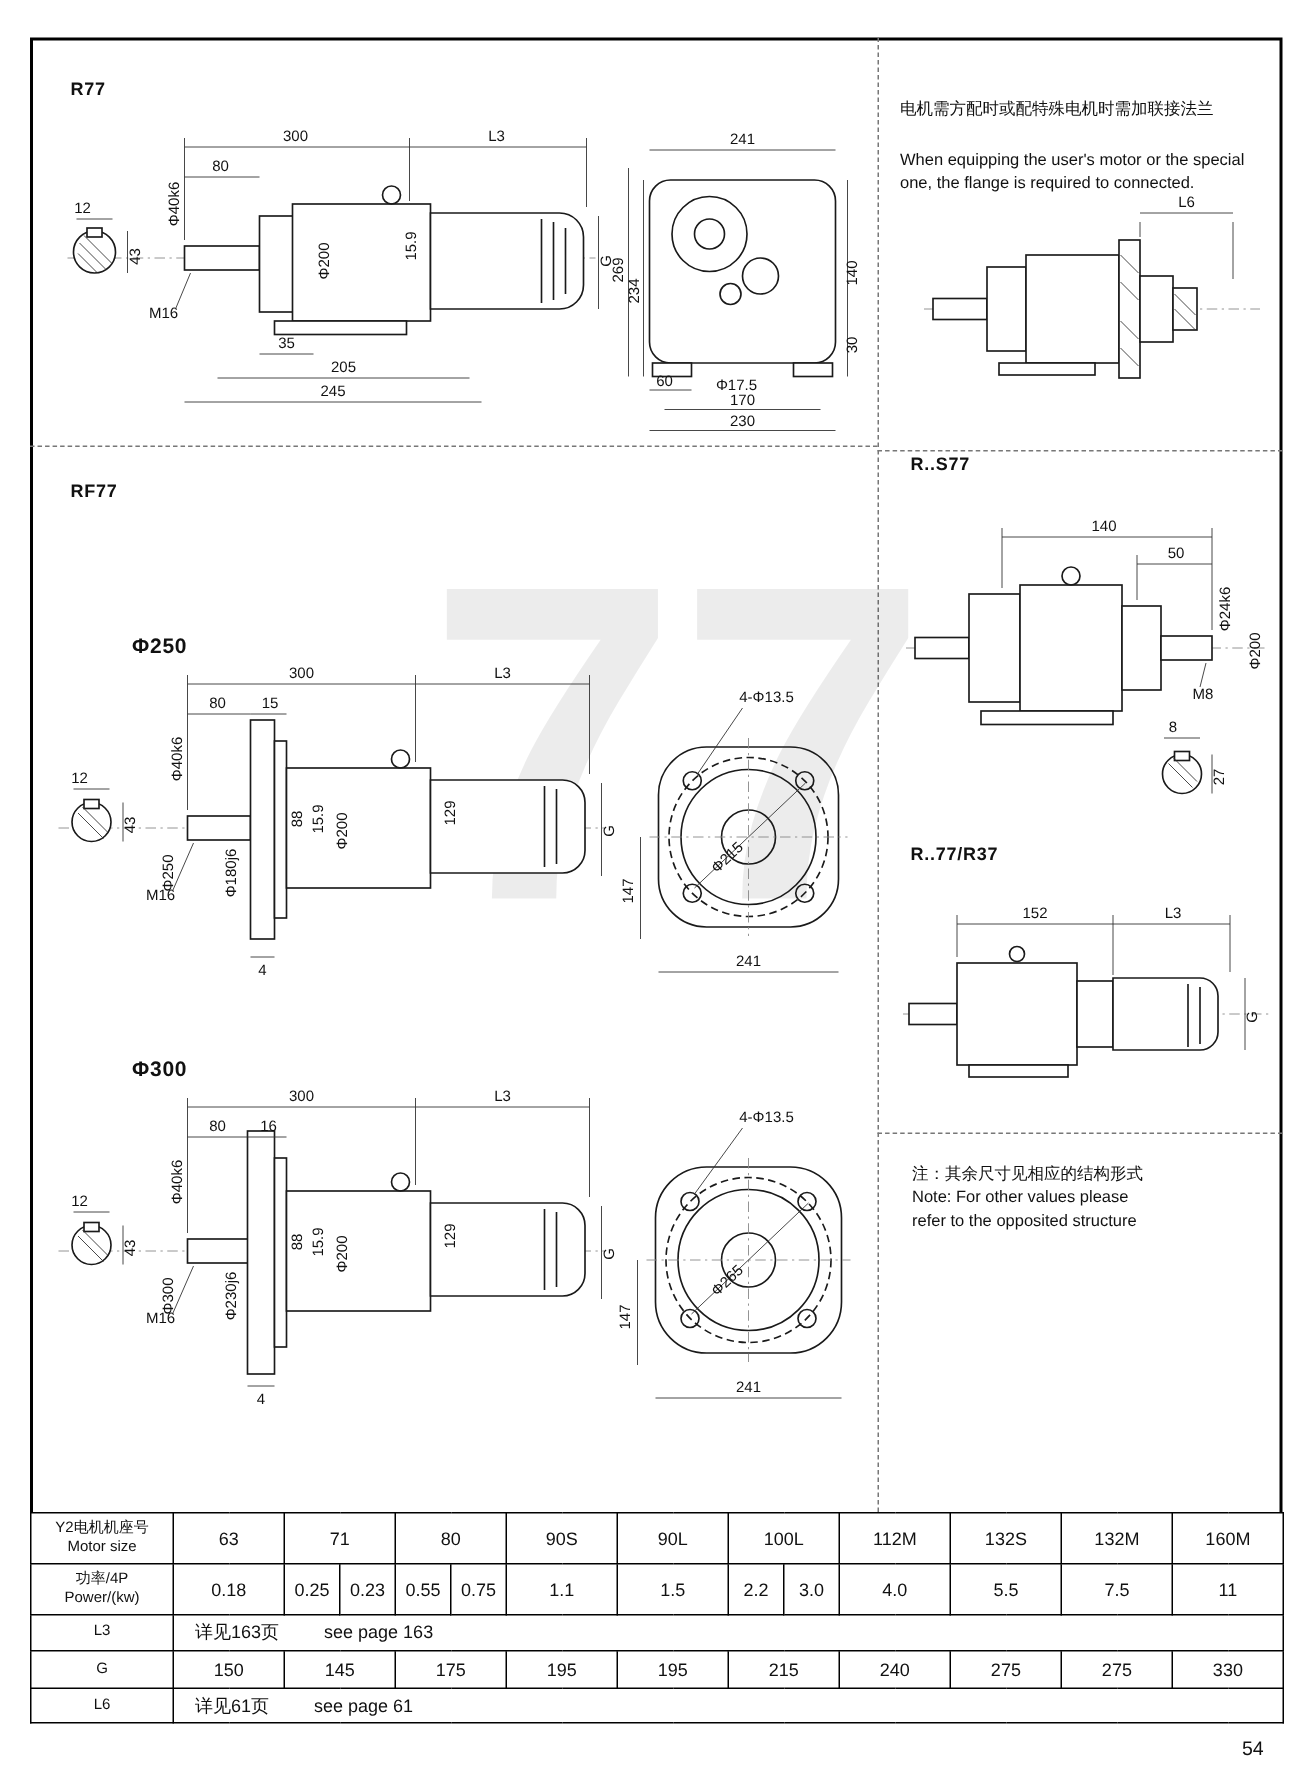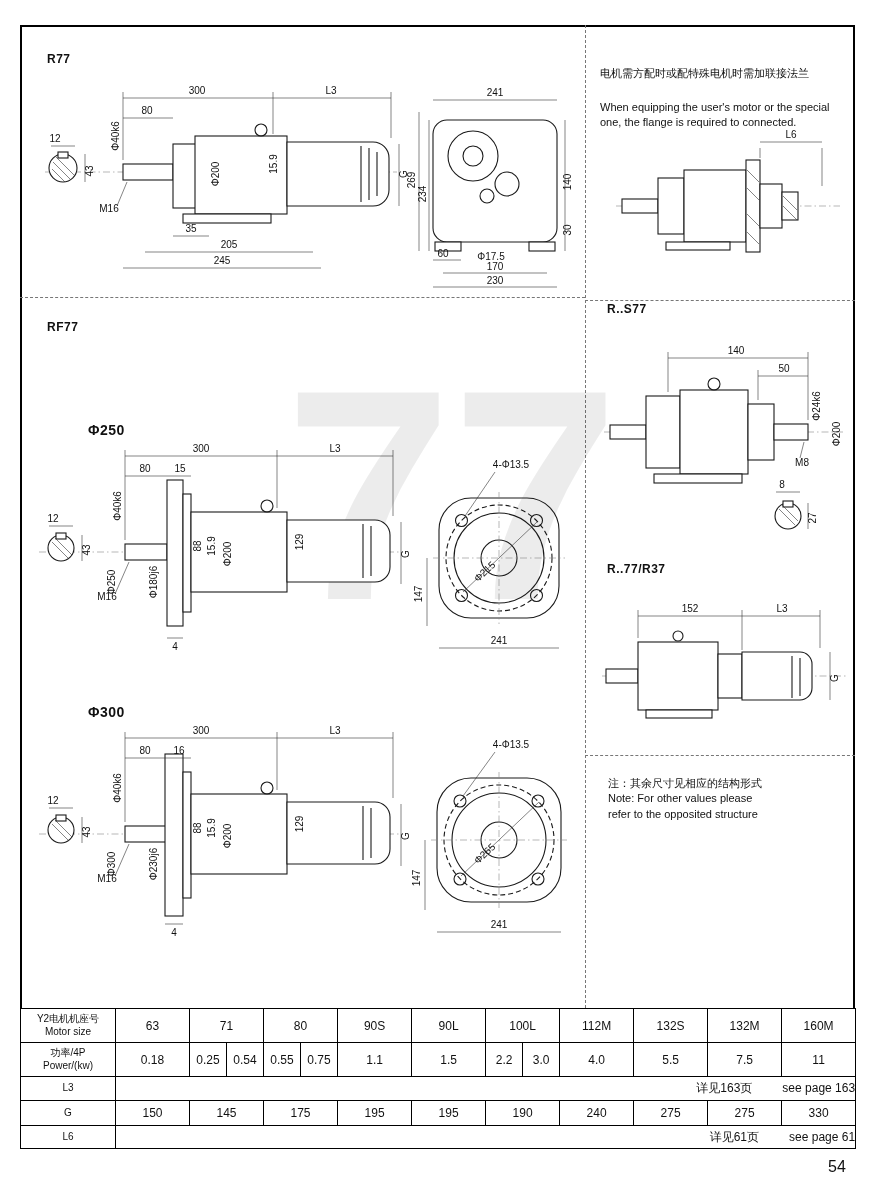--- a/index.html
+++ b/index.html
@@ -23,23 +23,23 @@
   .hatch{stroke:#333;stroke-width:.6}
   .bolt{stroke-dasharray:5 3}
   table.spec{position:absolute;left:20px;top:1008px;width:835px;border-collapse:collapse;table-layout:fixed;background:#fff;z-index:4}
   table.spec td{border:1px solid #000;text-align:center;font-size:12px;vertical-align:middle;padding:0;overflow:hidden}
   table.spec tr.r1 td{height:34px}
   table.spec tr.r2 td{height:34px}
   table.spec tr.r3 td{height:24px}
   table.spec tr.r4 td{height:25px}
   table.spec tr.r5 td{height:23px}
   table.spec td.hdr{font-size:10px;line-height:1.25}
-  table.spec td.leftcell{text-align:right;padding-left:14px}
+  table.spec td.leftcell{text-align:left;padding-left:14px}
   table.spec .gap{margin-left:30px}
-  .pagenum{position:absolute;left:828px;top:1158px;font-size:16px;z-index:3}
+  .pagenum{position:absolute;left:828px;top:1158px;font-size:13px;z-index:3}
   .notezh{font-size:11px;line-height:1.4}
 </style>
 </head>
 <body>
 
 <div class="frame"></div>
 <div class="vdash"></div>
 <div class="hdash" style="left:20px;top:297px;width:565px"></div>
 <div class="hdash" style="left:585px;top:300px;width:270px"></div>
 <div class="hdash" style="left:585px;top:755px;width:270px"></div>
@@ -378,21 +378,21 @@
     <td colspan="2">100L</td>
     <td colspan="2">112M</td>
     <td colspan="2">132S</td>
     <td colspan="2">132M</td>
     <td colspan="2">160M</td>
   </tr>
   <tr class="r2">
     <td class="hdr"><span>功率/4P</span><br><span>Power/(kw)</span></td>
     <td colspan="2">0.18</td>
     <td>0.25</td>
-    <td>0.54</td>
+    <td>0.23</td>
     <td>0.55</td>
     <td>0.75</td>
     <td colspan="2">1.1</td>
     <td colspan="2">1.5</td>
     <td>2.2</td>
     <td>3.0</td>
     <td colspan="2">4.0</td>
     <td colspan="2">5.5</td>
     <td colspan="2">7.5</td>
     <td colspan="2">11</td>
@@ -401,21 +401,21 @@
     <td class="hdr">L3</td>
     <td colspan="20" class="leftcell"><span>详见163页</span><span class="gap">see page 163</span></td>
   </tr>
   <tr class="r4">
     <td class="hdr">G</td>
     <td colspan="2">150</td>
     <td colspan="2">145</td>
     <td colspan="2">175</td>
     <td colspan="2">195</td>
     <td colspan="2">195</td>
-    <td colspan="2">190</td>
+    <td colspan="2">215</td>
     <td colspan="2">240</td>
     <td colspan="2">275</td>
     <td colspan="2">275</td>
     <td colspan="2">330</td>
   </tr>
   <tr class="r5">
     <td class="hdr">L6</td>
     <td colspan="20" class="leftcell"><span>详见61页</span><span class="gap">see page 61</span></td>
   </tr>
 </tbody>

